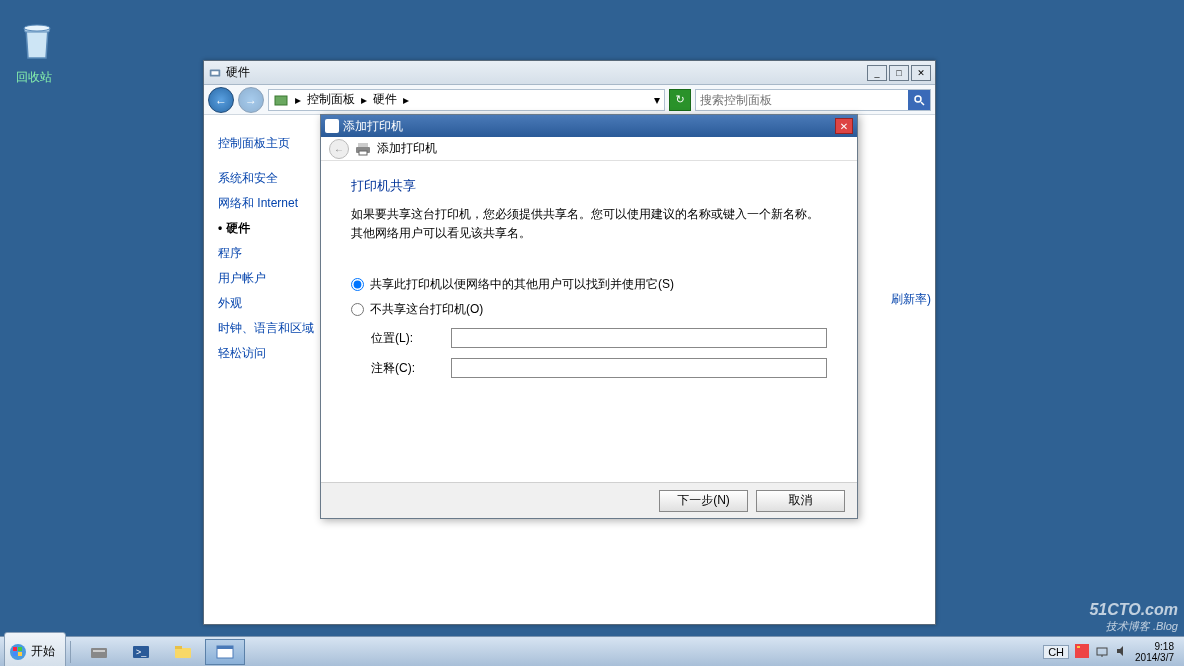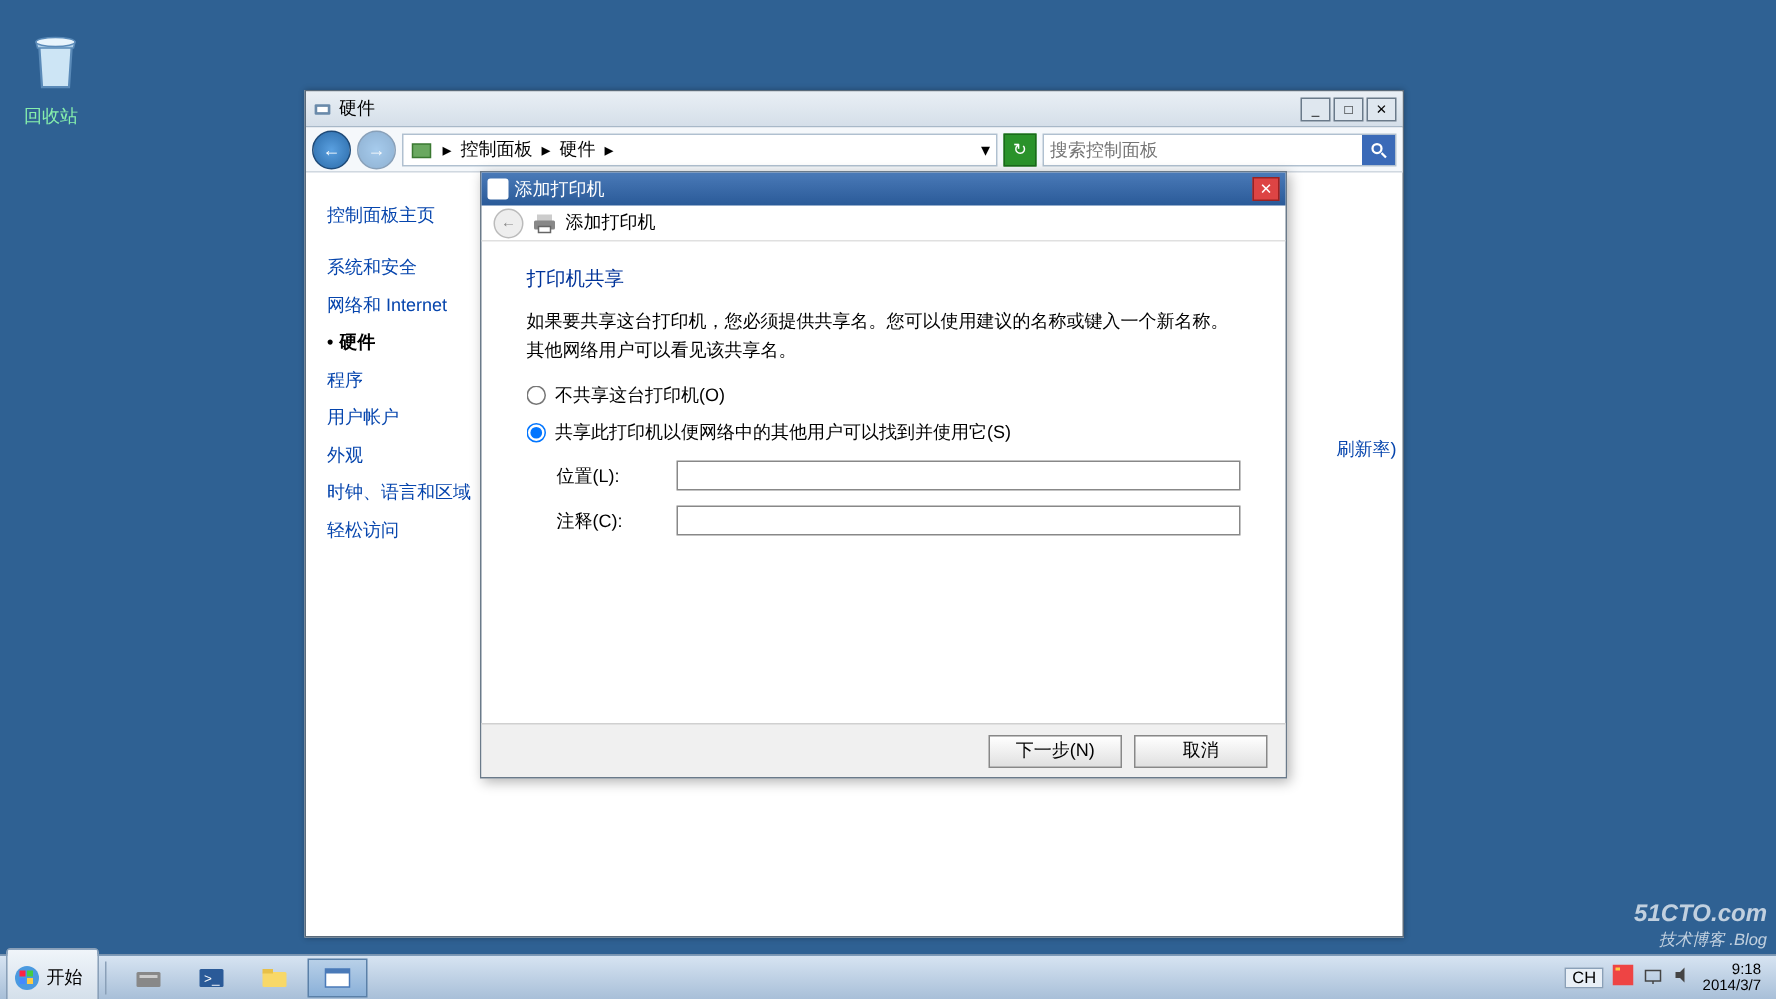--- a/index.html
+++ b/index.html
@@ -37,21 +37,21 @@
 .dlg { position: absolute; left: 320px; top: 114px; width: 538px; height: 405px; background: #ffffff; border: 1px solid #6a7a8a; box-shadow: 2px 2px 8px rgba(0,0,0,0.3); }
 .dlg-titlebar { height: 22px; background: linear-gradient(#4a7ab8,#2a5a98); color: #fff; display: flex; align-items: center; padding: 0 4px; font-size: 12px; }
 .dlg-titlebar .ticon { width: 14px; height: 14px; margin-right: 4px; background: #fff; border-radius: 2px; }
 .dlg-titlebar .spacer { flex: 1; }
 .dlg-titlebar .close { width: 18px; height: 16px; background: #d44; border: 1px solid #922; display: flex; align-items: center; justify-content: center; font-size: 10px; color: #fff; }
 .dlg-header { height: 24px; display: flex; align-items: center; padding: 0 8px; font-size: 12px; gap: 6px; border-bottom: 1px solid #e0e0e0; }
 .dlg-header .back { width: 20px; height: 20px; border-radius: 50%; border: 1px solid #bbb; background: #eee; display: flex; align-items: center; justify-content: center; color: #888; font-size: 10px; }
 .dlg-header .picon { width: 16px; height: 16px; }
 .dlg-body { padding: 16px 30px; font-size: 12px; }
 .dlg-body h3 { font-size: 13px; color: #003399; margin-bottom: 10px; font-weight: normal; }
-.dlg-body .desc { margin-bottom: 12px; line-height: 1.6; }
+.dlg-body .desc { margin-bottom: 33px; line-height: 1.6; }
 .radio-row { margin: 8px 0; display: flex; align-items: center; gap: 6px; }
 .radio-row input { margin: 0; }
 .field-row { display: flex; align-items: center; margin: 10px 0 10px 20px; }
 .field-row label { width: 80px; }
 .field-row input { flex: 1; height: 20px; border: 1px solid #888; padding: 0 4px; font-size: 12px; }
 .dlg-footer { position: absolute; bottom: 0; left: 0; right: 0; height: 36px; background: #f0f0f0; border-top: 1px solid #d0d0d0; display: flex; align-items: center; justify-content: flex-end; padding: 0 12px; gap: 8px; }
 .dlg-footer button { width: 89px; height: 22px; font-size: 12px; border: 1px solid #888; background: linear-gradient(#fff,#e0e0e0); }
 
 
 .taskbar { position: absolute; bottom: 0; left: 0; right: 0; height: 30px; background: linear-gradient(#d7e4f2,#a8bfd8); border-top: 1px solid #7a94b0; display: flex; align-items: center; padding: 0 4px; font-size: 11px; }
@@ -153,26 +153,26 @@
         <rect x="3" y="2" width="10" height="5" fill="#ccc"></rect>
         <rect x="1" y="6" width="14" height="6" fill="#888" rx="1"></rect>
         <rect x="4" y="10" width="8" height="4" fill="#fff" stroke="#666"></rect>
       </svg>
     <span>添加打印机</span>
   </div>
   <div class="dlg-body">
     <h3>打印机共享</h3>
     <div class="desc">如果要共享这台打印机，您必须提供共享名。您可以使用建议的名称或键入一个新名称。其他网络用户可以看见该共享名。</div>
     <div class="radio-row">
+      <input type="radio" name="share" checked="" style="">
+      <span>共享此打印机以便网络中的其他用户可以找到并使用它(S)</span>
+    </div>
+    <div class="radio-row">
       <input type="radio" name="share" style="">
       <span>不共享这台打印机(O)</span>
-    </div>
-    <div class="radio-row">
-      <input type="radio" name="share" checked="" style="">
-      <span>共享此打印机以便网络中的其他用户可以找到并使用它(S)</span>
     </div>
     <div class="field-row">
       <label>位置(L):</label>
       <input value="" style="">
     </div>
     <div class="field-row">
       <label>注释(C):</label>
       <input value="" style="">
     </div>
   </div>

